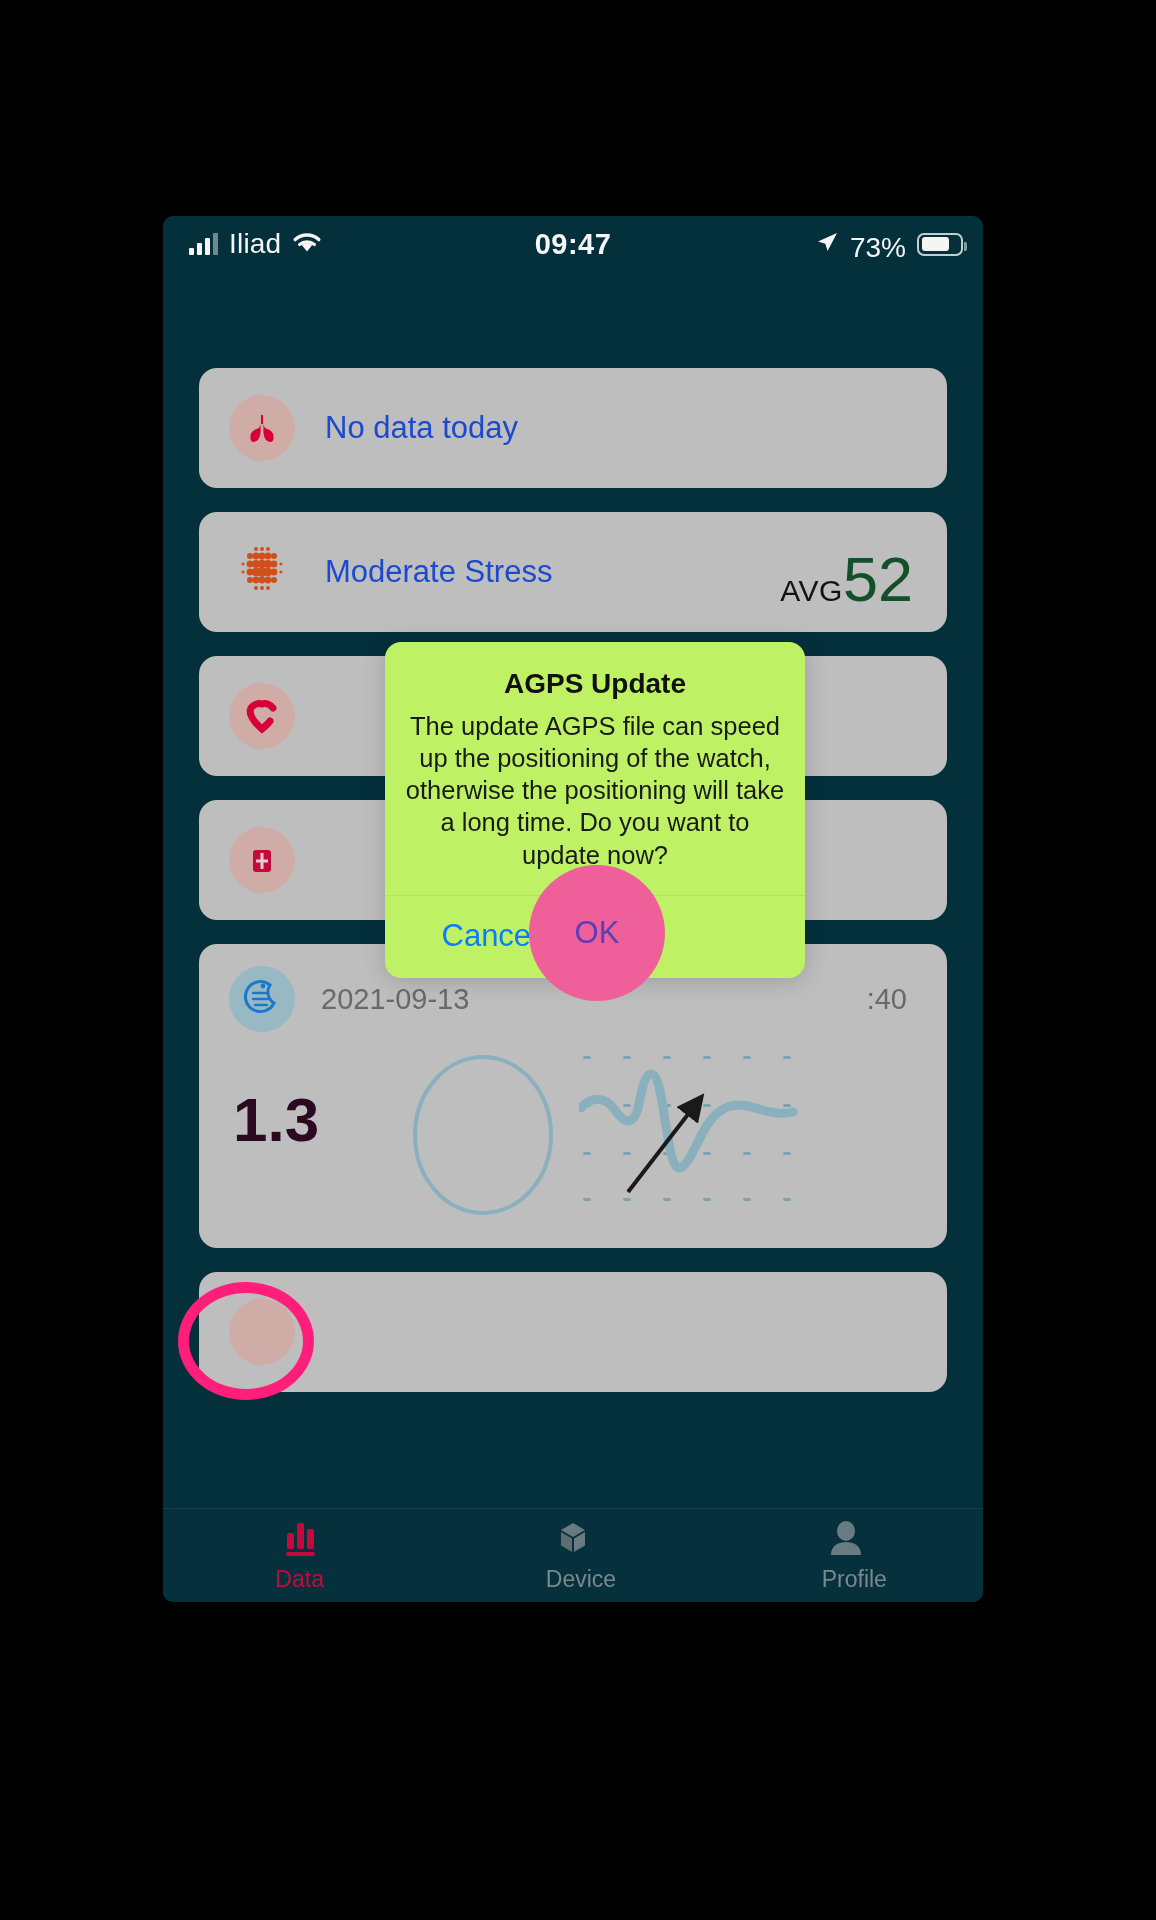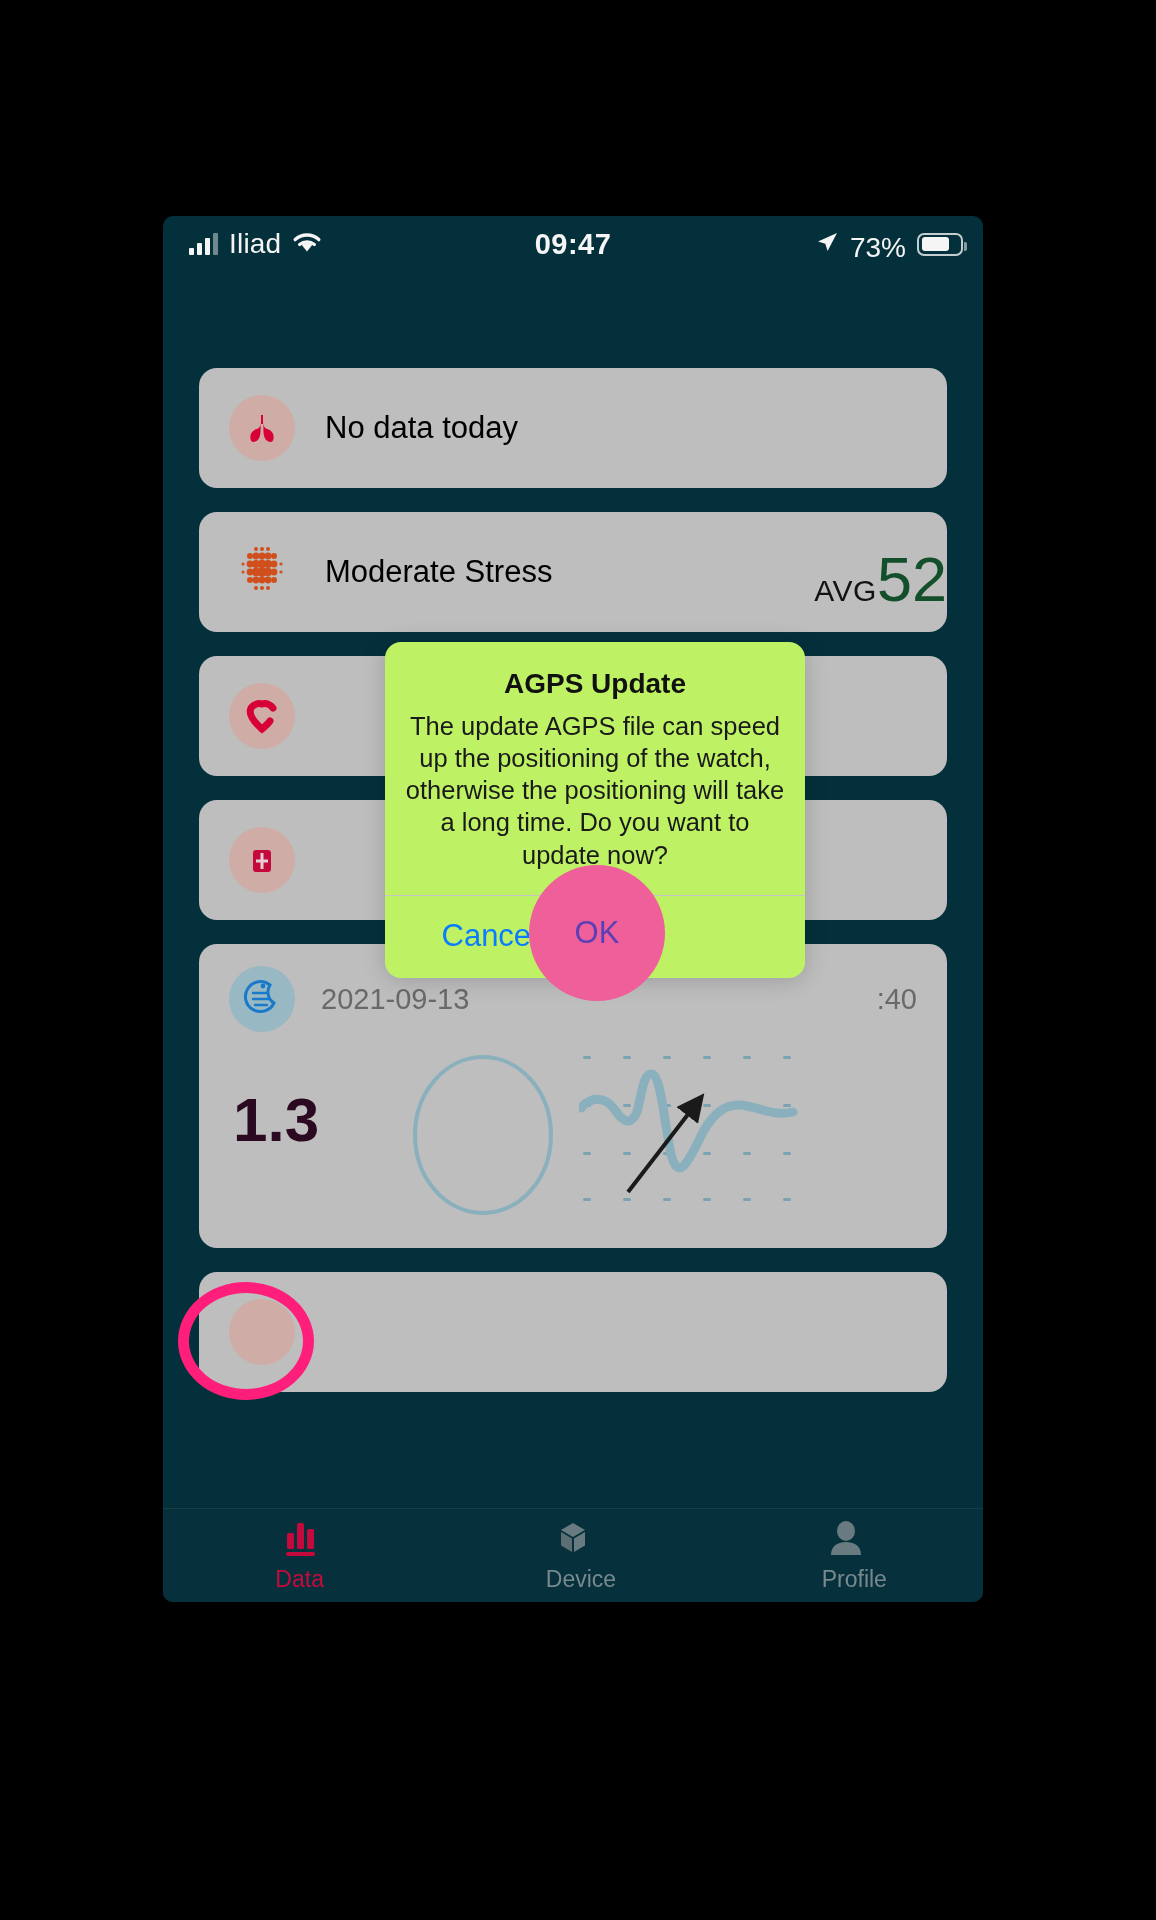--- a/index.html
+++ b/index.html
@@ -55,28 +55,28 @@
   .card {
     position:absolute; left:36px; width:748px;
     background:#c6c6c6; border-radius:18px;
   }
   .card-row { display:flex; align-items:center; height:100%; padding-left:30px; }
   .icon-circle {
     width:66px; height:66px; border-radius:50%;
     display:flex; align-items:center; justify-content:center;
     flex:0 0 auto;
   }
-  .card-label { font-size:31px; color:#000000; margin-left:30px; }
-
-  .avg-wrap { margin-left:auto; display:flex; align-items:baseline; }
+  .card-label { font-size:31px; color:#1d4ed8; margin-left:30px; }
+
+  .avg-wrap { margin-left:auto; display:flex; align-items:baseline; padding-right:34px; }
   .avg-txt { font-size:30px; color:#141414; letter-spacing:0.5px; }
   .avg-num { font-size:63px; color:#14532d; font-weight:400; line-height:1;margin-top:14px; }
 
   
-  #sleepcard .hdr { display:flex; align-items:center; padding:22px 30px 0 30px; }
+  #sleepcard .hdr { display:flex; align-items:center; padding:22px 40px 0 30px; }
   #sleepcard .date { font-size:29px; color:#6e6e6e; margin-left:26px; }
   #sleepcard .dur  { margin-left:auto; font-size:29px; color:#6e6e6e; }
   #sleepcard .body { position:relative; height:210px; }
   #sleepcard .bigval {
     position:absolute; left:34px; top:52px;
     font-size:62px; font-weight:bold; color:#2d0a22;
   }
 
   
   #tabbar {

